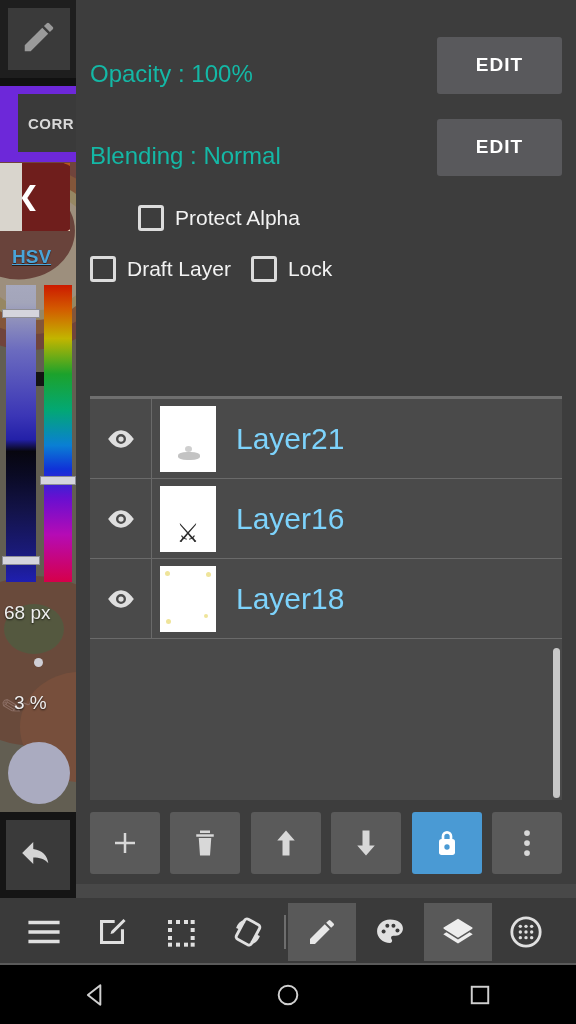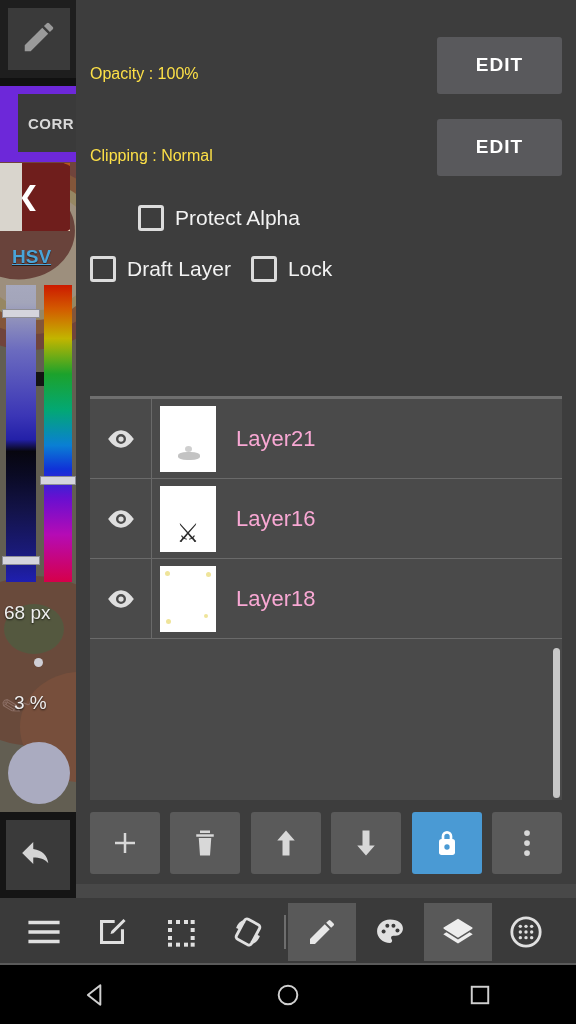--- a/index.html
+++ b/index.html
@@ -102,21 +102,21 @@
   .rail-bottom { position:absolute; left:0; top:812px; width:76px; height:86px;
                  background:#151515; }
   .undo-btn { position:absolute; left:6px; top:8px; width:64px; height:70px;
               background:#3a3a3a; display:flex; align-items:center; justify-content:center; }
 
   
   .panel { position:absolute; left:76px; top:0; width:500px; height:898px;
            background:#3d3d3d; }
 
   .row { position:absolute; left:0; width:500px; display:flex; align-items:center; }
-  .row-label { color:#fde047; font-size:16px;margin-top:17px; }
+  .row-label { color:#14b8a6; font-size:24px;margin-top:17px; }
   .edit-btn { position:absolute; width:125px; height:57px; background:#59595c;
               border-radius:3px; color:#fff; font-size:19px; font-weight:bold;
               letter-spacing:1px; display:flex; align-items:center; justify-content:center; }
 
   .opacity-row { top:38px; height:54px; }
   .blend-row   { top:120px; height:54px; }
 
   .cb-row { position:absolute; left:14px; display:flex; align-items:center; }
   .cb { width:26px; height:26px; border:3px solid #dcdcdc; border-radius:3px;
         background:transparent; flex:0 0 auto; }
@@ -134,21 +134,21 @@
                 background:#4a4a4a; overflow:hidden; }
   .layer-top-line { position:absolute; left:0; top:0; width:472px; height:3px;
                     background:#6f6f6f; }
   .layer-row { position:absolute; left:0; width:472px; height:80px;
                border-bottom:1px solid #6a6a6a; display:flex; align-items:center; }
   .layer-row.selected { background:#565656; }
   .eye-cell { width:62px; height:100%; display:flex; align-items:center;
               justify-content:center; border-right:1px solid #6a6a6a; }
   .thumb-cell { width:72px; display:flex; align-items:center; justify-content:center; }
   .lthumb { width:56px; height:66px; background:#fff; position:relative; overflow:hidden; }
-  .layer-name { color:#f9a8d4; font-size:22px; margin-left:12px; }
+  .layer-name { color:#7dd3fc; font-size:30px; margin-left:12px; }
 
   .th-mark1 { position:absolute; left:18px; top:46px; width:22px; height:8px;
               background:#b9b9b9; border-radius:40%; opacity:.85; }
   .th-mark1b{ position:absolute; left:25px; top:40px; width:7px; height:6px;
               background:#cfcfcf; border-radius:50%; }
   .th-sketch{ position:absolute; left:8px; top:34px; width:40px; height:30px;
               color:#2a2a2a; font-size:26px; line-height:26px; text-align:center;
               font-family:"DejaVu Sans", sans-serif; }
   .th-dotA { position:absolute; left:5px; top:5px; width:5px; height:5px;
              background:#efe49a; border-radius:50%; }
@@ -264,21 +264,21 @@
   </div>
 
   <div class="panel">
 
     <div class="row opacity-row">
       <div class="row-label" style="position:absolute;left:14px;">Opacity : 100%</div>
       <div class="edit-btn" style="right:14px;">EDIT</div>
     </div>
 
     <div class="row blend-row">
-      <div class="row-label" style="position:absolute;left:14px;">Clipping : Normal</div>
+      <div class="row-label" style="position:absolute;left:14px;">Blending : Normal</div>
       <div class="edit-btn" style="right:14px;">EDIT</div>
     </div>
 
     <div class="cb-row" style="top:205px;padding-left:48px;">
       <div class="cb-group">
         <span class="cb"></span>
         <span class="cb-label">Protect Alpha</span>
       </div>
     </div>
 

